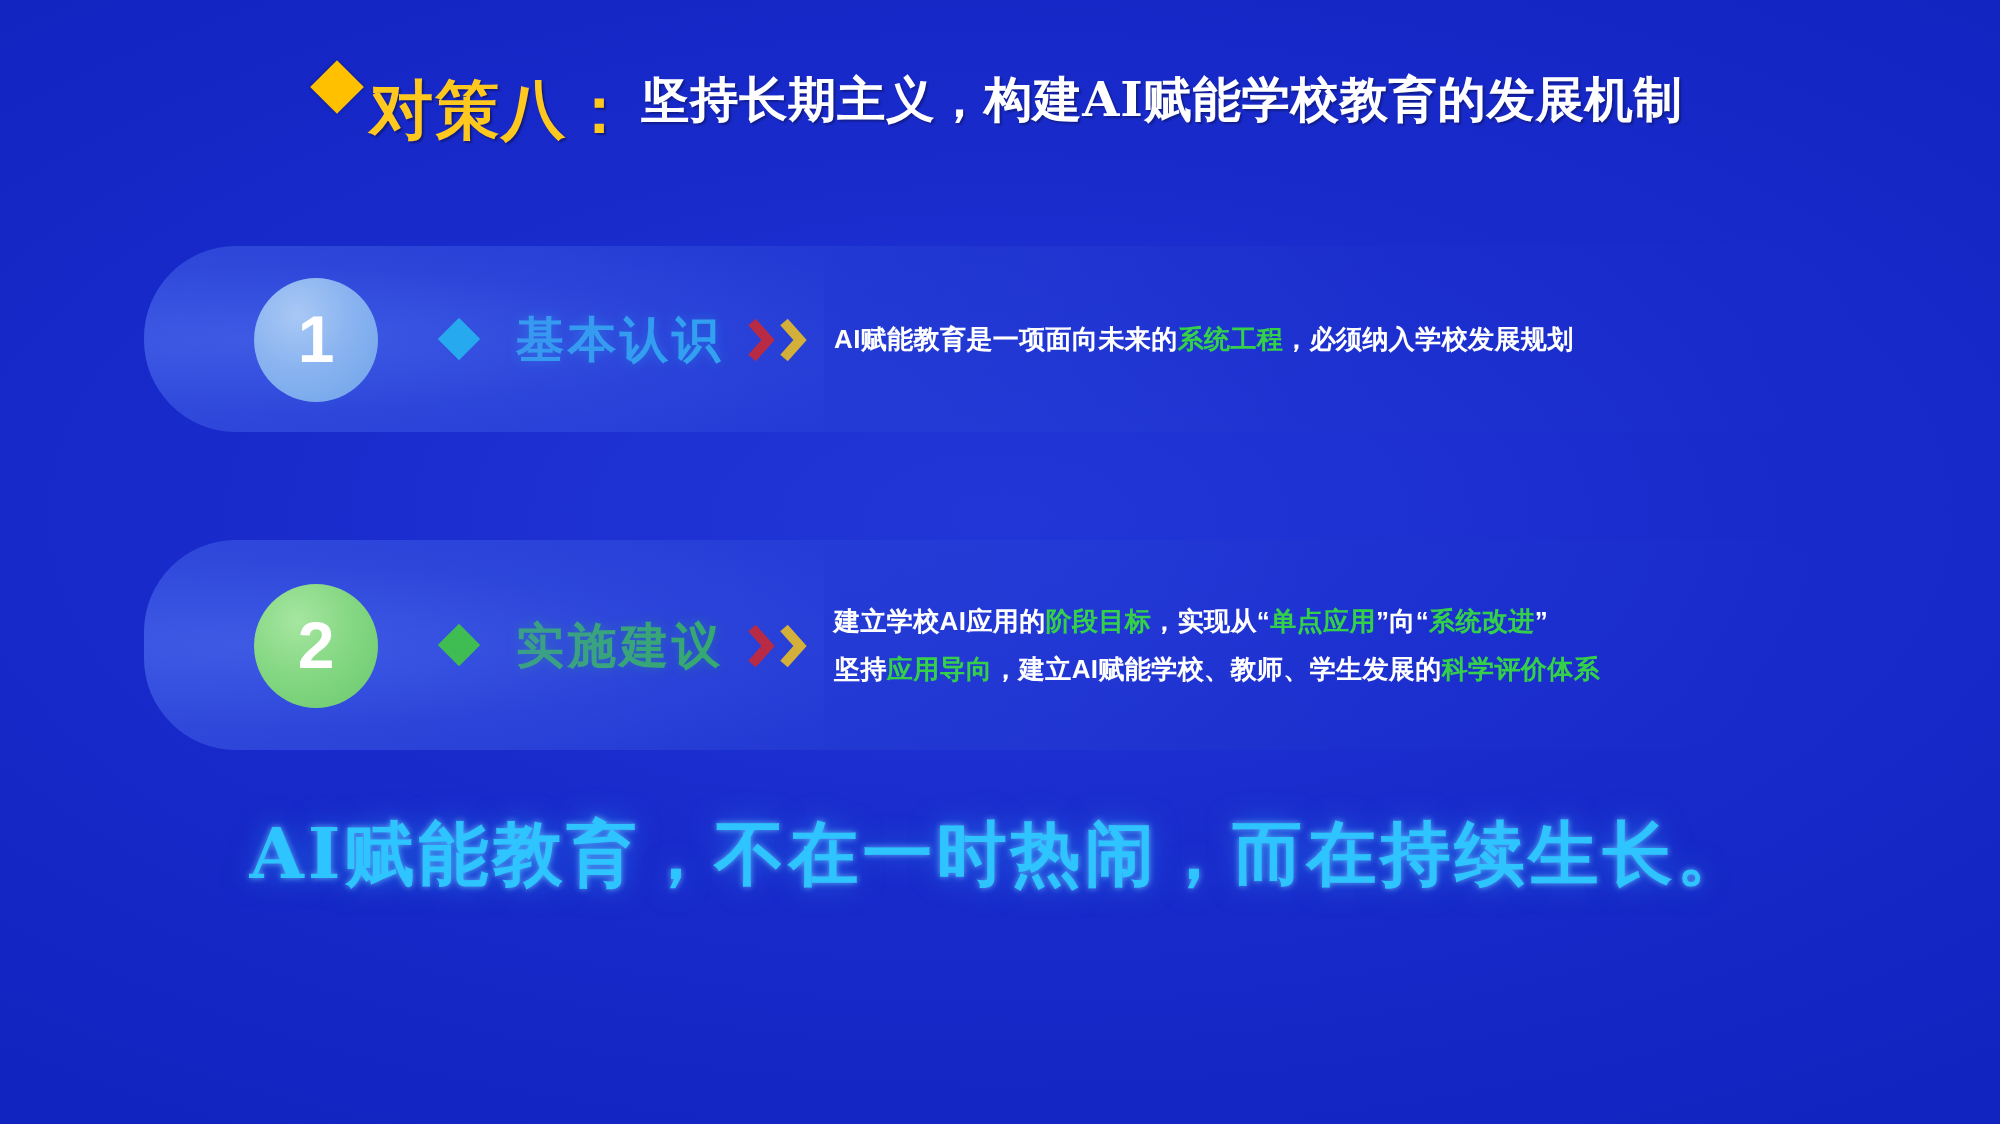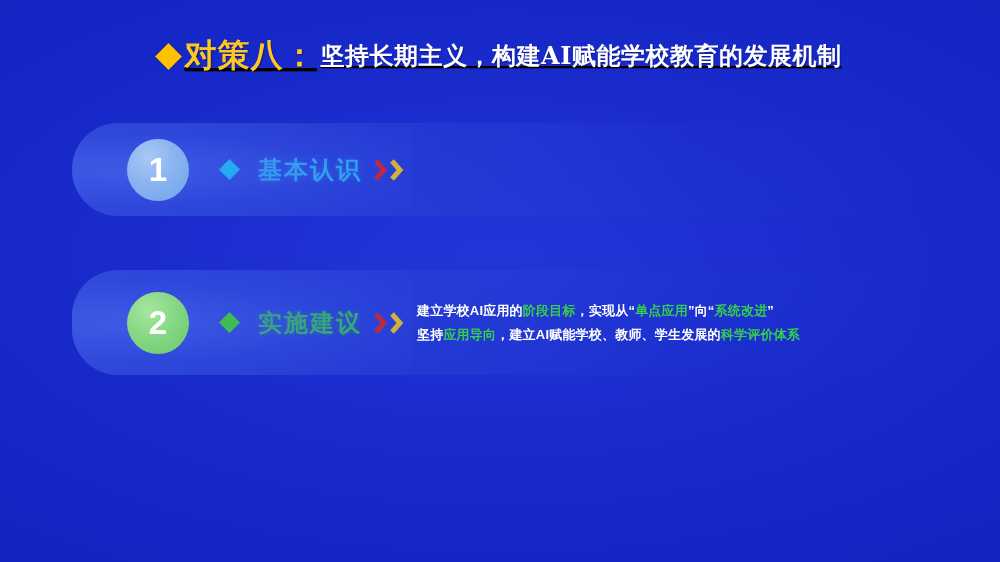--- a/index.html
+++ b/index.html
@@ -20,24 +20,22 @@
     -webkit-font-smoothing: antialiased;
   }
 
   
   .title-row {
     position: absolute;
     left: 0;
     right: 0;
     top: 34px;
     display: flex;
-    align-items: center;
     justify-content: center;
     white-space: nowrap;
-    text-decoration: underline;
   }
   .title-diamond {
     width: 19px;
     height: 19px;
     background: #ffc000;
     transform: rotate(45deg);
     margin-right: 7px;
     flex: none;
     box-shadow: 0 0 2px rgba(0,0,0,.35);
   }
@@ -187,20 +185,23 @@
 
     <span class="chevrons">
       <svg class="chev" width="15" height="26" viewBox="0 0 15 26">
         <polyline points="3,4 11,13 3,22" fill="none" stroke="#d42020" stroke-width="5" stroke-linecap="butt" stroke-linejoin="miter"></polyline>
       </svg>
       <svg class="chev" width="15" height="26" viewBox="0 0 15 26">
         <polyline points="3,4 11,13 3,22" fill="none" stroke="#f0c018" stroke-width="5" stroke-linecap="butt" stroke-linejoin="miter"></polyline>
       </svg>
     </span>
 
+    <div class="card-body">
+      <div class="body-line"><span>AI赋能教育是一项面向未来的</span><span class="hl">系统工程</span><span>，必须纳入学校发展规划</span></div>
+    </div>
   </div>
 
   <div class="card" id="card-2">
     <div class="card-glow"></div>
 
     <div class="badge badge-green">
       <span>2</span>
     </div>
 
     <span class="label-diamond dia-green"></span>
@@ -215,14 +216,15 @@
         <polyline points="3,4 11,13 3,22" fill="none" stroke="#f0c018" stroke-width="5" stroke-linecap="butt" stroke-linejoin="miter"></polyline>
       </svg>
     </span>
 
     <div class="card-body">
       <div class="body-line"><span>建立学校AI应用的</span><span class="hl">阶段目标</span><span>，实现从“</span><span class="hl">单点应用</span><span>”向“</span><span class="hl">系统改进</span><span>”</span></div>
       <div class="body-line"><span>坚持</span><span class="hl">应用导向</span><span>，建立AI赋能学校、教师、学生发展的</span><span class="hl">科学评价体系</span></div>
     </div>
   </div>
 
+  <div class="tagline">AI赋能教育，不在一时热闹，而在持续生长。</div>
 
 </div>
 
 </body></html>

